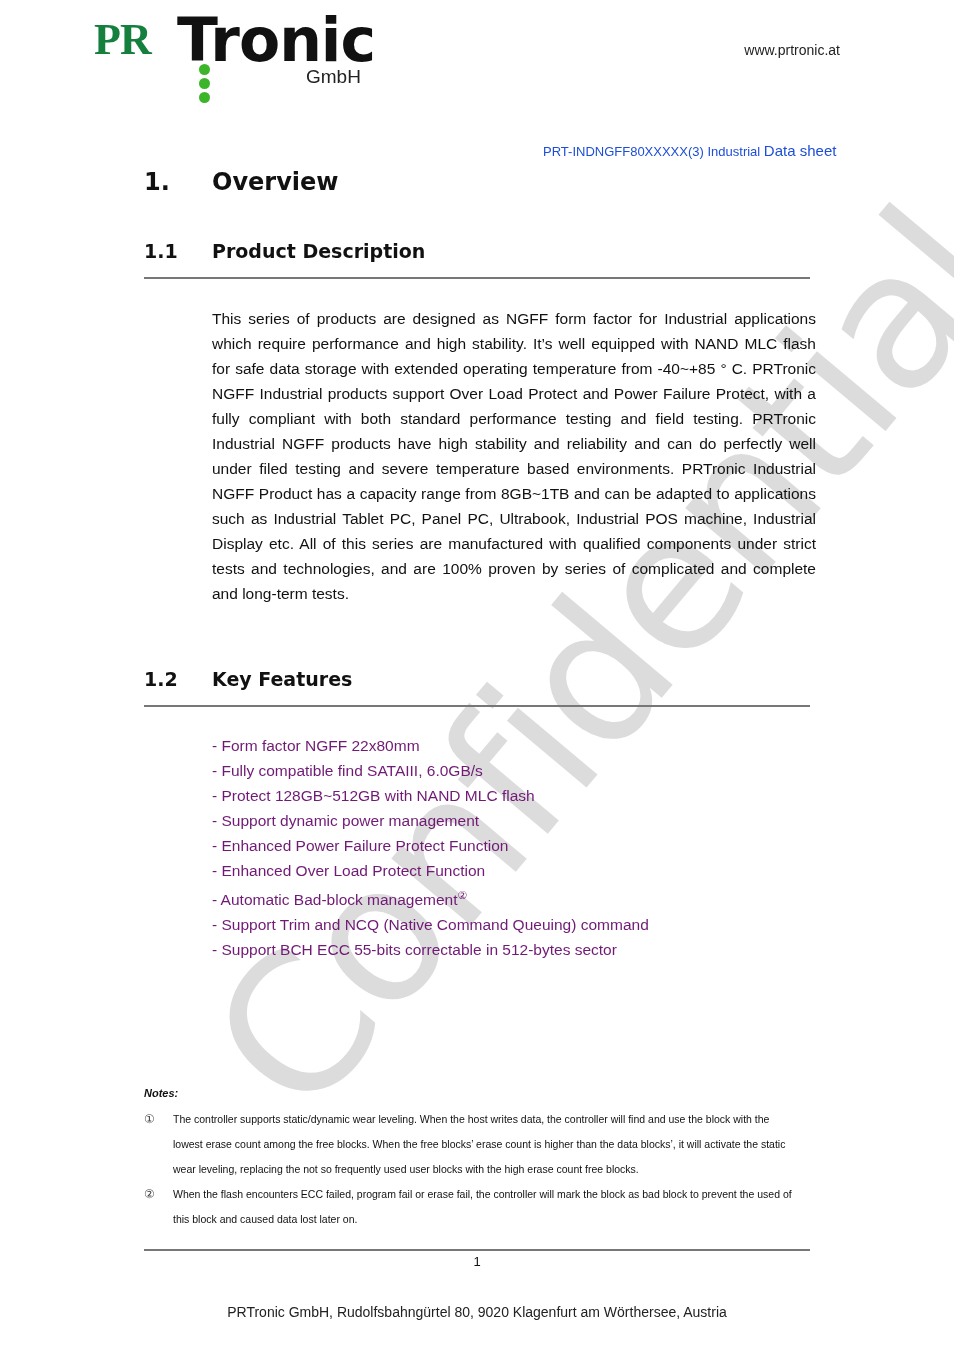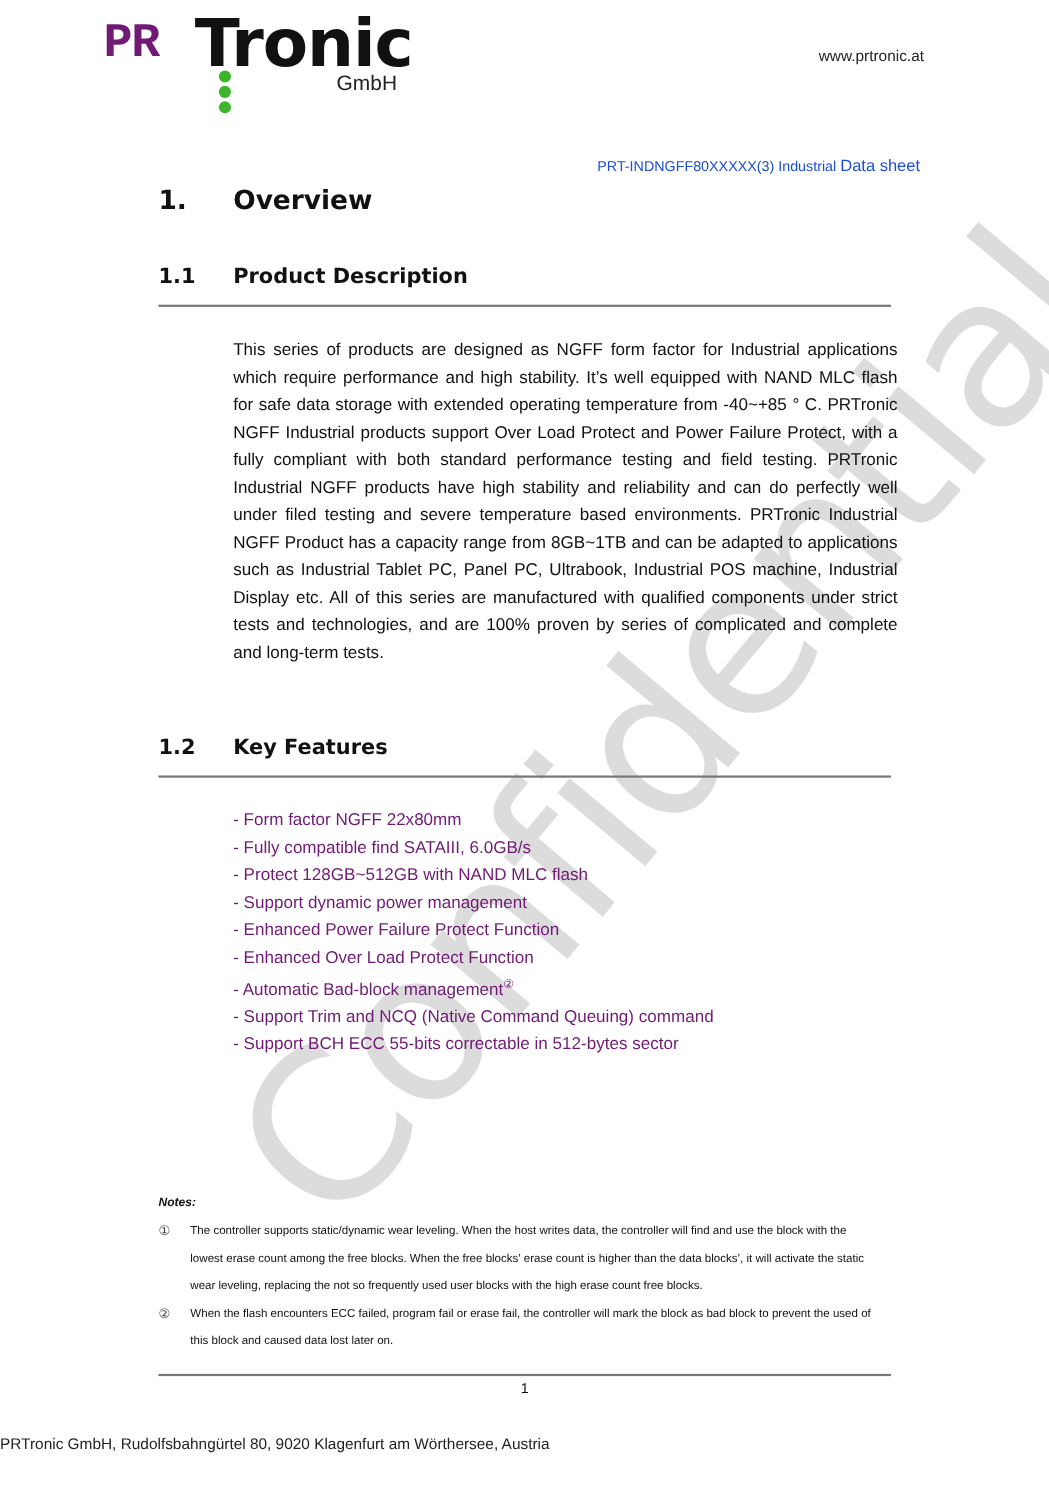--- a/index.html
+++ b/index.html
@@ -2,22 +2,22 @@
 <html><head>
 <meta charset="utf-8">
 <style>
   html, body { margin: 0; padding: 0; background: #ffffff; }
   body { width: 954px; height: 1350px; position: relative; overflow: hidden;
          font-family: "Liberation Sans", sans-serif; color: #111; }
   .abs { position: absolute; }
 
   
   .logo { left: 94px; top: 18px; width: 270px; height: 90px; }
-  .logo .pr { position: absolute; left: 0; top: 0; font-family: Liberation Mono, monospace;
-              font-weight: bold; font-size: 44px; color: #701a75; letter-spacing: -1px; line-height: 44px; }
+  .logo .pr { position: absolute; left: 0; top: 0; font-family: Liberation Serif, serif;
+              font-weight: bold; font-size: 44px; color: #15803d; letter-spacing: -1px; line-height: 44px; }
   .logo .tronic { position: absolute; left: 83px; top: 0; font-family: "DejaVu Sans", sans-serif;
               font-weight: bold; font-size: 60px; color: #111; letter-spacing: -1px; line-height: 44px; }
   .logo .gmbh { position: absolute; left: 212px; top: 48px; font-size: 19px; color: #222; }
   .logo .dot { position: absolute; width: 11px; height: 11px; border-radius: 50%; background: #3cb52a; left: 105px; }
 
   .website { right: 114px; top: 42px; font-size: 14px; color: #222; }
   .doc-id { left: 514px; top: 142px; font-size: 13px; color: #1d4ed8; margin-left: 29px; }
   .doc-id .ds { font-size: 15px; }
 
   .h1 { top: 168px; font-family: "DejaVu Sans", sans-serif; font-weight: bold; font-size: 24px; color: #111; }
@@ -30,21 +30,21 @@
   .features { left: 212px; top: 733px; width: 560px; list-style: none; margin: 0; padding: 0;
               font-size: 15.5px; line-height: 25px; color: #701a75; }
   .features sup { font-size: 11px; }
 
   .notes-label { left: 144px; top: 1087px; font-size: 11px; font-weight: bold; font-style: italic; }
   .note { left: 144px; width: 650px; font-size: 10.5px; line-height: 25px; }
   .note .mark { position: absolute; left: 0; top: 0; font-size: 12px; color: #444; }
   .note .txt { margin-left: 29px; display: block; }
 
   .page-num { left: 0; width: 954px; top: 1254px; text-align: center; font-size: 13px; }
-  .footer { left: 0; width: 954px; top: 1304px; font-size: 14px; color: #222; }
+  .footer { left: 0; width: 954px; top: 1304px; text-align: center; font-size: 14px; color: #222; }
 
   .watermark { left: 170px; top: 720px; font-family: "DejaVu Sans", sans-serif; font-size: 190px;
                color: rgba(150,150,150,0.33); transform: rotate(-50deg); transform-origin: 0 0;
                white-space: nowrap; pointer-events: none; letter-spacing: -4px; top: 1010px; }
 </style>
 </head>
 <body>
 
 <div class="abs watermark">Confidential</div>
 

